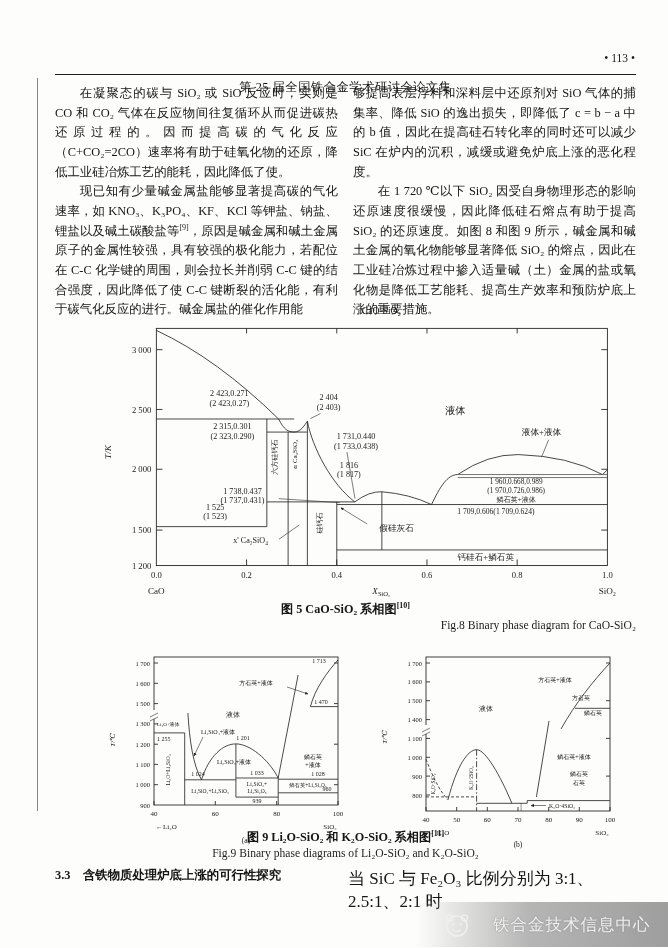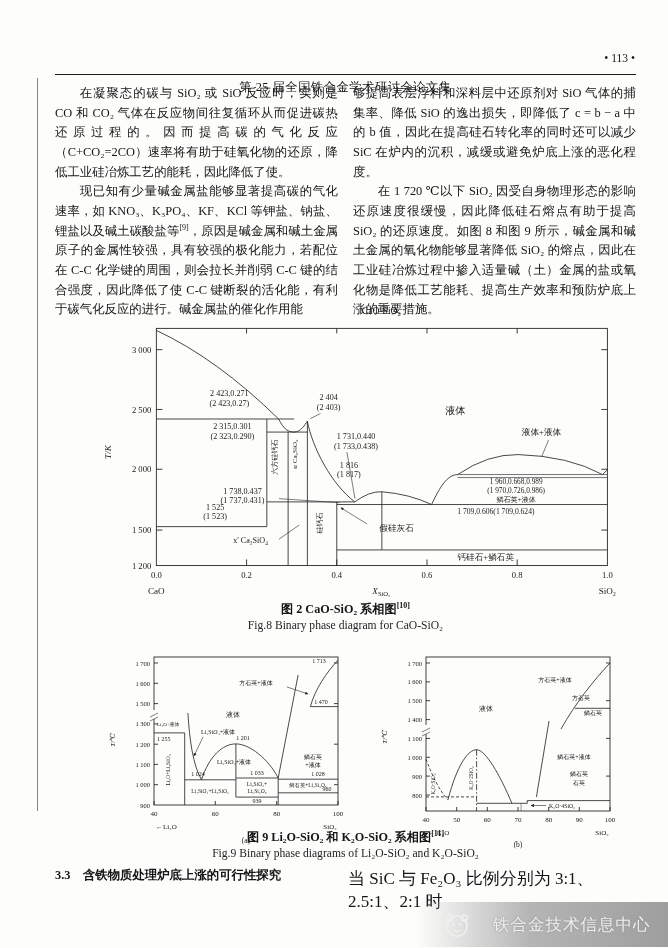--- a/index.html
+++ b/index.html
@@ -19,21 +19,21 @@
   .col  { width:283px; }
   .col p.ind { text-indent:2em; }
   sup { font-size:8px; }
 
   .fig8-wrap { position:absolute; top:300px; left:80px; }
   .fig9-row  { position:absolute; top:645px; left:106px; display:flex; gap:22px; }
 
   .cap { position:absolute; left:55px; width:581px; text-align:center; }
   .cap-cn { font-weight:bold; font-size:12.2px; }
   .cap-en { font-size:11.6px; color:#1d1d1d; }
-  #cap8cn { top:601px; } #cap8en { top:619px; }
+  #cap8cn { top:601px; } #cap8en { top:619px;text-align:right; }
   #cap9cn { top:829px; } #cap9en { top:847px; }
 
   .bottom-row { position:absolute; top:867px; left:55px; width:581px; display:flex; gap:10px; }
   .sec-head   { width:283px; font-weight:bold; font-size:12.4px; }
   .bottom-right { width:283px; font-size:17px; }
 
   .watermark { position:absolute; right:0; bottom:1px; width:252px; height:45px;
                display:flex; align-items:center; gap:21px; padding-left:26px;
                background:linear-gradient(90deg, rgba(235,235,235,0) 0%, #b5b5b5 45%, #9e9e9e 100%); }
   .wm-text { color:#f0f0ef; font-size:16.5px; letter-spacing:1px;
@@ -158,21 +158,21 @@
       <text x="400" y="257" font-size="8.5">钙硅石+鳞石英</text>
       <text x="370" y="112" font-size="10">液体</text>
       <text x="455" y="133" font-size="8.5">液体+液体</text>
       <text x="194" y="155" font-size="7" transform="rotate(-90 194 155)">六方硅钙石</text>
       <text x="214" y="152" font-size="7" transform="rotate(-90 214 152)">α Ca₂SiO₄</text>
       <text x="238" y="220" font-size="7" transform="rotate(-90 238 220)">硅钙石</text>
     </g>
   </svg>
   </div>
 
-  <div class="cap cap-cn" id="cap8cn"><span>图 2 CaO-SiO₂ 系相图</span><sup>[10]</sup></div>
+  <div class="cap cap-cn" id="cap8cn"><span>图 5 CaO-SiO₂ 系相图</span><sup>[10]</sup></div>
   <div class="cap cap-en" id="cap8en">Fig.8 Binary phase diagram for CaO-SiO₂</div>
 
   <div class="fig9-row">
 
   <svg width="250" height="205" viewBox="0 0 250 205">
     <defs>
       <marker id="ah9a" viewBox="0 0 10 10" refX="9" refY="5" markerWidth="5.5" markerHeight="5.5" orient="auto">
         <path d="M0,0 L10,5 L0,10 z" fill="#2a2a2a"></path>
       </marker>
     </defs>

